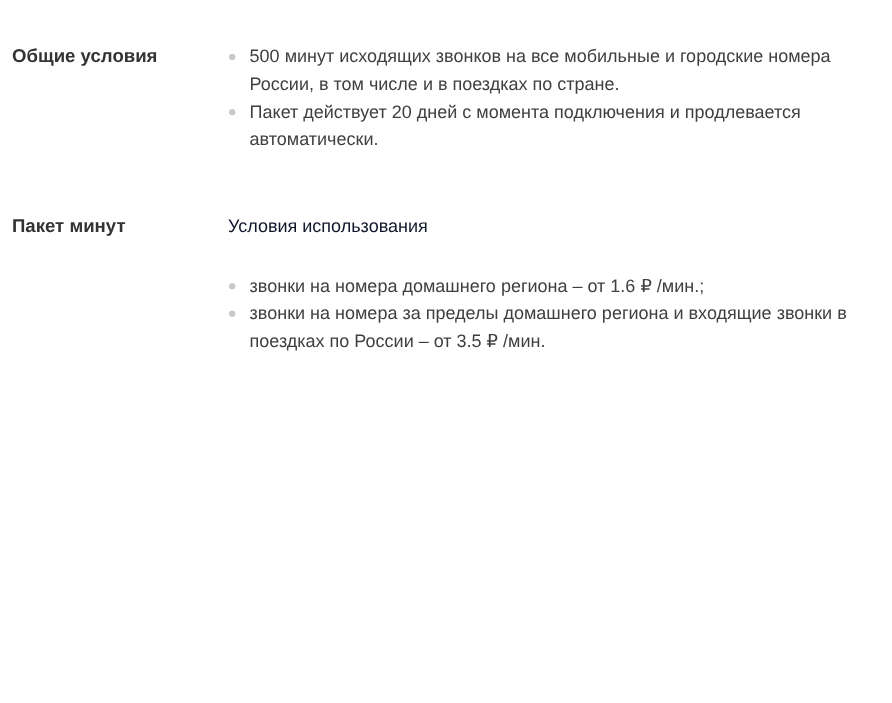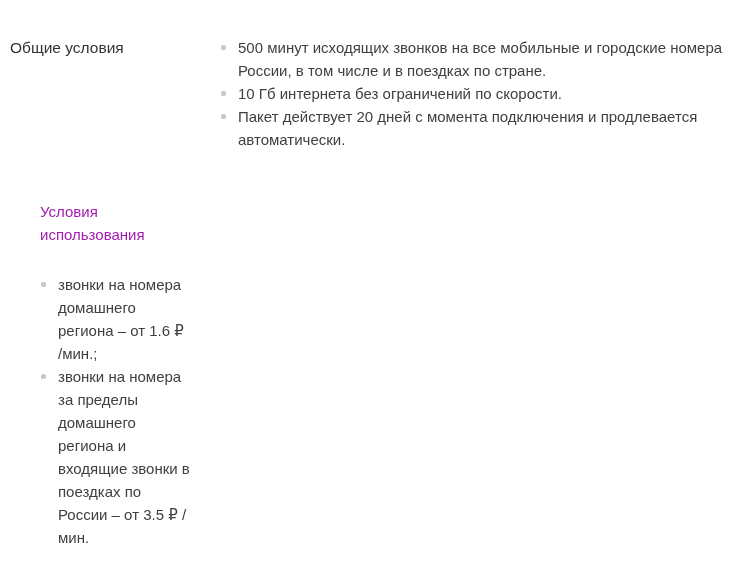--- a/index.html
+++ b/index.html
@@ -24,29 +24,28 @@
   .section {
     display: grid;
     grid-template-columns: 180px 1fr;
     align-items: start;
   }
   .section + .section {
     margin-top: 49px;
   }
   .section-heading {
     font-size: 15.5px;
-    font-weight: normal;
+    font-weight: bold;
     color: #333333;
     line-height: 23px;
     margin: 0;
     padding: 0;
   }
   .content {
     max-width: 537px;
-    margin-left: 30px;
   }
   ul.bullet-list {
     list-style: none;
     margin: 0;
     padding: 0;
   }
   ul.bullet-list li {
     display: flex;
     align-items: flex-start;
   }
@@ -62,50 +61,47 @@
   .para {
     margin: 0 0 23px 0;
   }
   .para.intro {
     margin-bottom: 24px;
   }
   .para.last {
     margin-bottom: 0;
   }
   .subheading {
-    color: #a21caf;
+    color: #0f172a;
     margin: 0 0 27px 0;
   }
 </style>
 </head>
 <body>
 
 <div class="panel">
 
   <div class="section">
     <h3 class="section-heading">Общие условия</h3>
     <div class="content">
       <ul class="bullet-list">
         <li>
           <span class="bullet-dot"></span>
           <span>500 минут исходящих звонков на все мобильные и городские номера России, в том числе и в поездках по стране.</span>
         </li>
         <li>
           <span class="bullet-dot"></span>
-          <span>10 Гб интернета без ограничений по скорости.</span>
-        </li>
-        <li>
-          <span class="bullet-dot"></span>
           <span>Пакет действует 20 дней с момента подключения и продлевается автоматически.</span>
         </li>
       </ul>
     </div>
   </div>
 
   <div class="section">
+    <h3 class="section-heading">Пакет минут</h3>
     <div class="content">
 
 
       <p class="subheading">Условия использования</p>
 
 
 
       <ul class="bullet-list">
         <li>
           <span class="bullet-dot"></span>

